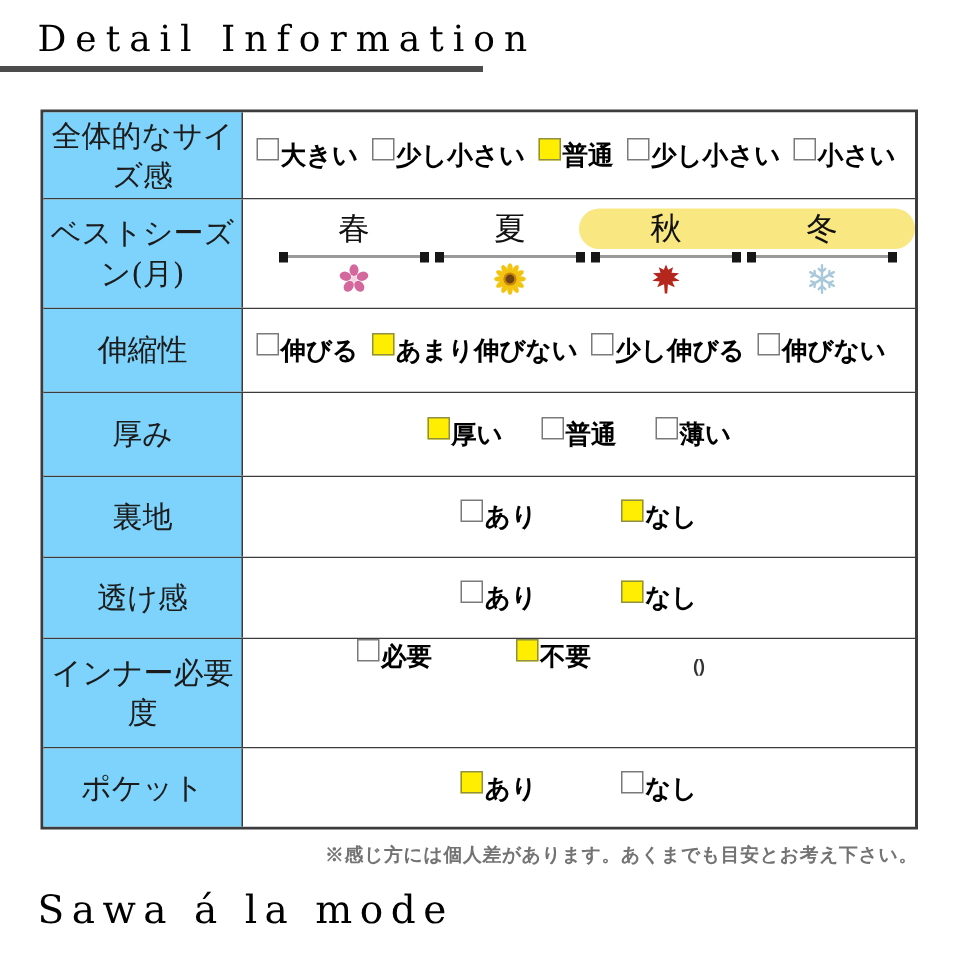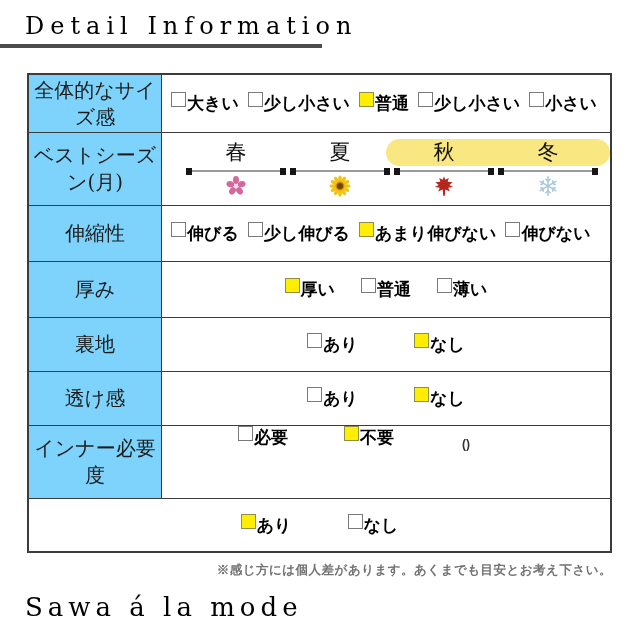--- a/index.html
+++ b/index.html
@@ -199,26 +199,26 @@
   </div>
 
   <div class="trow h3">
     <div class="tlabel">伸縮性</div>
     <div class="tcell opts-left">
       <span class="opt">
           <span class="cb"></span>
           <span>伸びる</span>
         </span>
       <span class="opt">
+          <span class="cb checked"></span>
+          <span>あまり伸びない</span>
+        </span>
+      <span class="opt">
           <span class="cb"></span>
           <span>少し伸びる</span>
-        </span>
-      <span class="opt">
-          <span class="cb checked"></span>
-          <span>あまり伸びない</span>
         </span>
       <span class="opt">
           <span class="cb"></span>
           <span>伸びない</span>
         </span>
     </div>
   </div>
 
   <div class="trow h4">
     <div class="tlabel">厚み</div>
@@ -280,20 +280,21 @@
           </span>
       </div>
       <div class="paren-line">
         <span>(</span>
         <span>)</span>
       </div>
     </div>
   </div>
 
   <div class="trow h8">
+    <div class="tlabel">ポケット</div>
     <div class="tcell opts-center2">
       <span class="opt">
           <span class="cb checked"></span>
           <span>あり</span>
         </span>
       <span class="opt">
           <span class="cb"></span>
           <span>なし</span>
         </span>
     </div>

